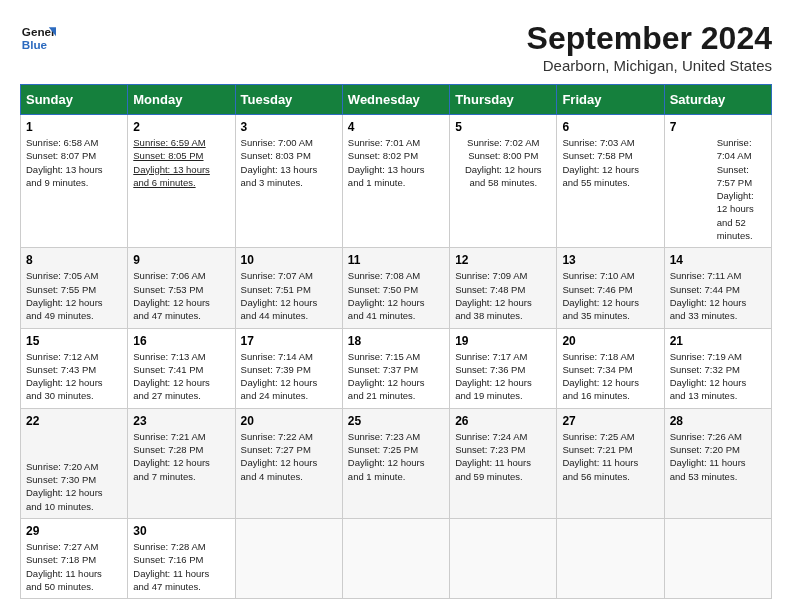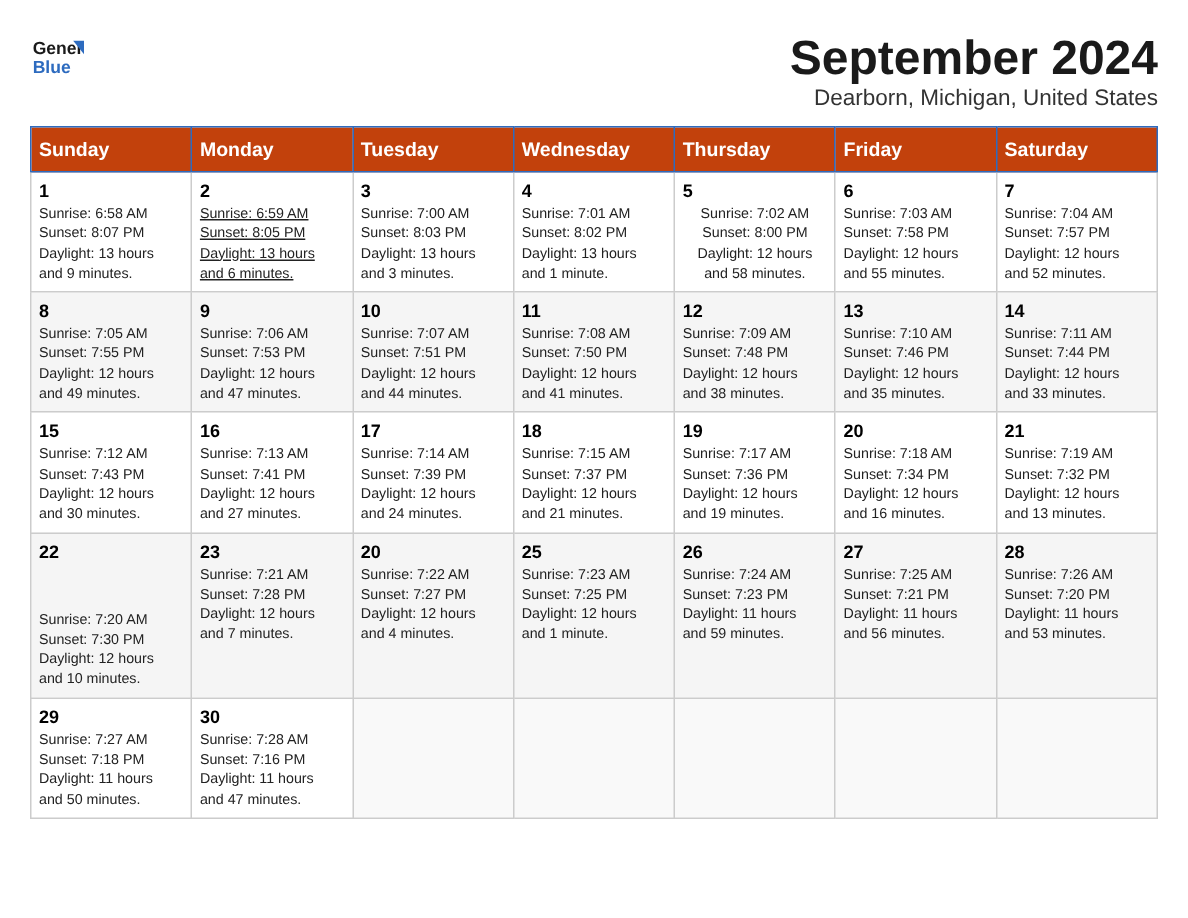--- a/index.html
+++ b/index.html
@@ -36,21 +36,21 @@
     .subtitle {
       font-size: 15px;
       color: #333;
     }
     table {
       width: 100%;
       border-collapse: collapse;
       font-size: 10.5px;
     }
     thead tr th {
-      background-color: #c2410c;
+      background-color: #15803d;
       color: #fff;
       padding: 7px 5px;
       text-align: left;
       font-size: 13px;
       font-weight: bold;
       border: 1px solid #2d6bbf;
     }
     tbody tr td {
       border: 1px solid #ccc;
       padding: 5px 5px;
@@ -145,21 +145,21 @@
         </td>
         <td>
           <span class="day-num">6</span>
           <div class="day-info" style="white-space: pre-line;">Sunrise: 7:03 AM
 Sunset: 7:58 PM
 Daylight: 12 hours
 and 55 minutes.</div>
         </td>
         <td>
           <span class="day-num">7</span>
-          <div class="day-info" style="white-space: pre-line;">Sunrise: 7:04 AM
+          <div class="day-info" style="white-space: pre-line; margin-left: 47px;">Sunrise: 7:04 AM
 Sunset: 7:57 PM
 Daylight: 12 hours
 and 52 minutes.</div>
         </td>
       </tr>
       <tr>
         <td>
           <span class="day-num">8</span>
           <div class="day-info" style="white-space: pre-line;">Sunrise: 7:05 AM
 Sunset: 7:55 PM

